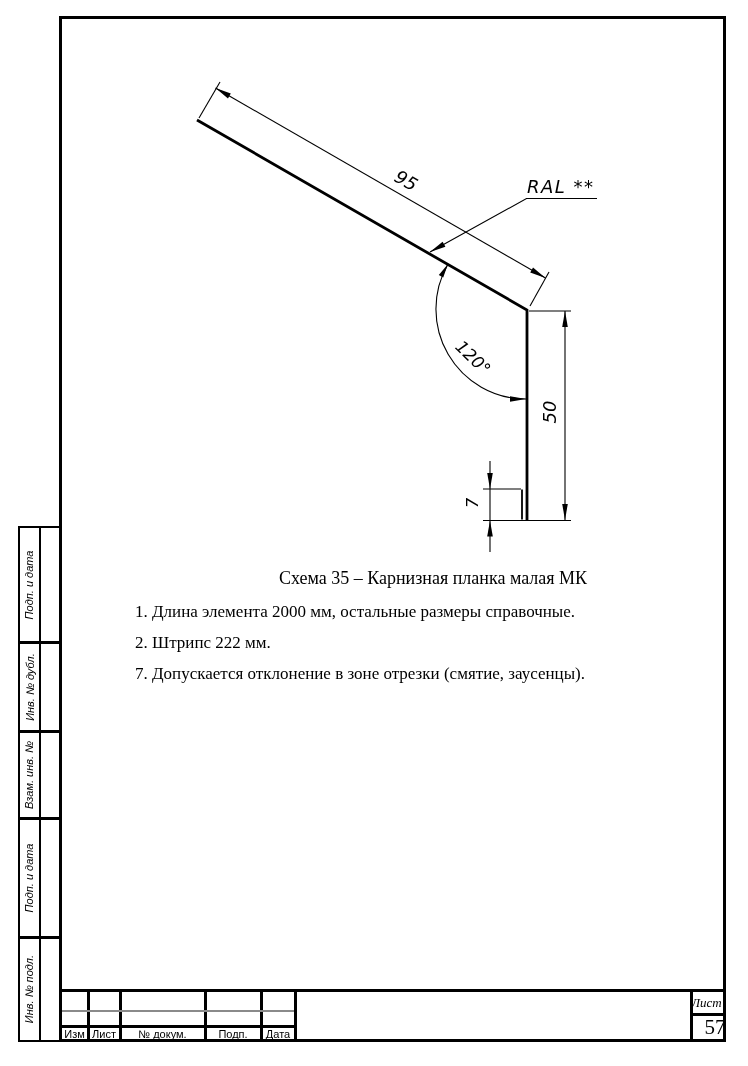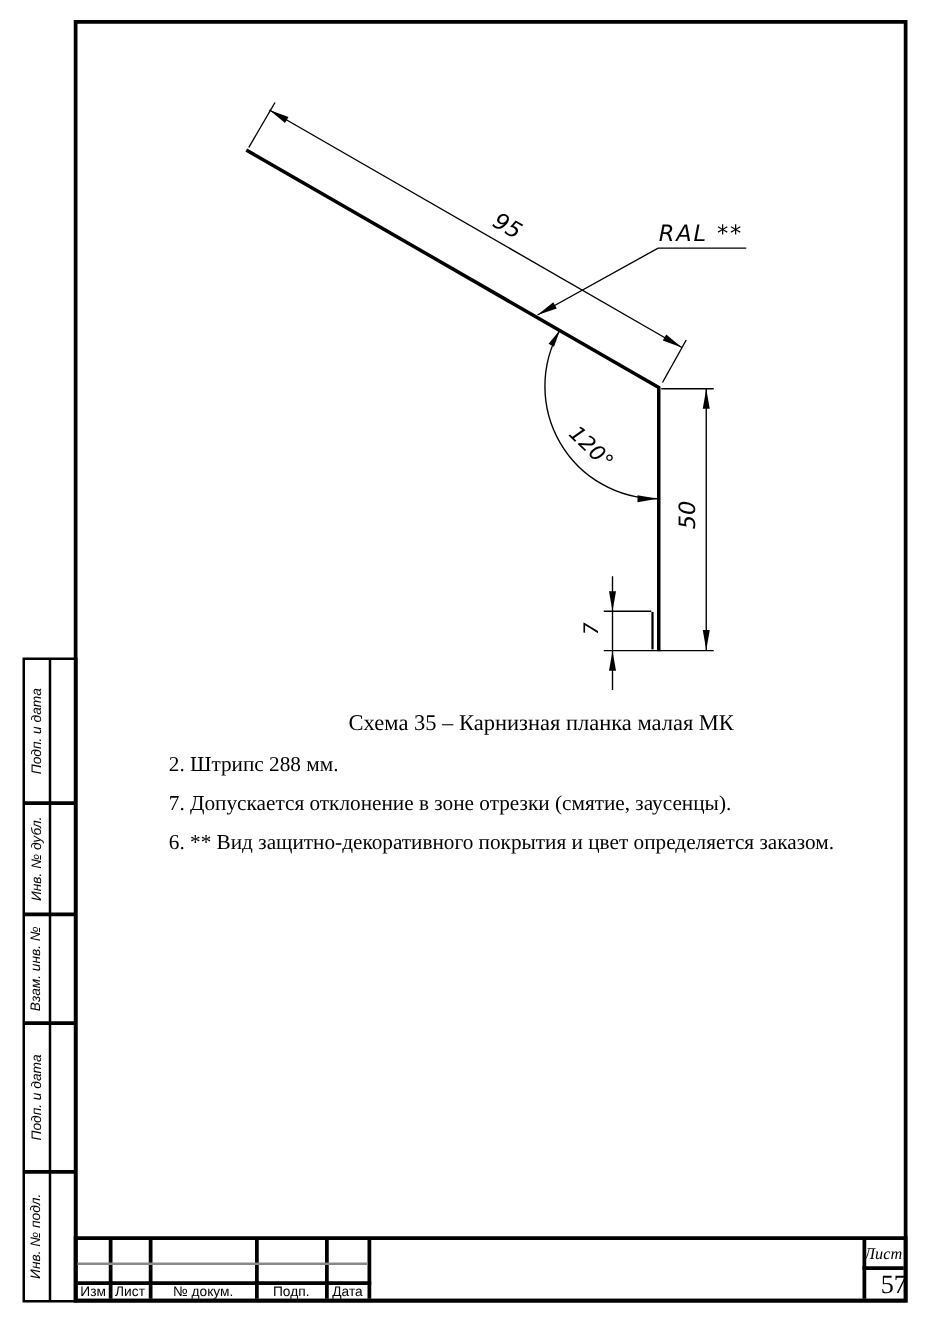--- a/index.html
+++ b/index.html
@@ -83,23 +83,23 @@
     <text class="dim-text" x="403" y="186" font-size="18" text-anchor="middle" transform="rotate(30 403 186)">95</text>
     <text class="dim-text" x="556" y="412" font-size="18" text-anchor="middle" transform="rotate(-90 556 412)">50</text>
     <text class="dim-text" x="478" y="503" font-size="16" text-anchor="middle" transform="rotate(-90 478 503)">7</text>
     <text class="dim-text" x="469" y="362" font-size="17" text-anchor="middle" transform="rotate(44 469 362)">120°</text>
     <text class="dim-text" x="527" y="193" font-size="18" letter-spacing="1.5">RAL **</text>
   </svg>
 
   <div class="caption">Схема 35 – Карнизная планка малая МК</div>
 
   <div class="notes">
-    <div class="note-line">2. Штрипс 288 мм.</div>
+    <div class="note-line">1. Длина элемента 2000 мм, остальные размеры справочные.</div>
+    <div class="note-line">2. Штрипс 222 мм.</div>
     <div class="note-line">7. Допускается отклонение в зоне отрезки (смятие, заусенцы).</div>
-    <div class="note-line">6. ** Вид защитно-декоративного покрытия и цвет определяется заказом.</div>
   </div>
 
   <div class="stamp">
     <div class="stamp-vdiv"></div>
     <div class="stamp-hdiv" style="top:113px"></div>
     <div class="stamp-hdiv" style="top:202px"></div>
     <div class="stamp-hdiv" style="top:289px"></div>
     <div class="stamp-hdiv" style="top:408px"></div>
     <div class="stamp-cell" style="top:0;height:113px">
       <span>Подп. и дата</span>

